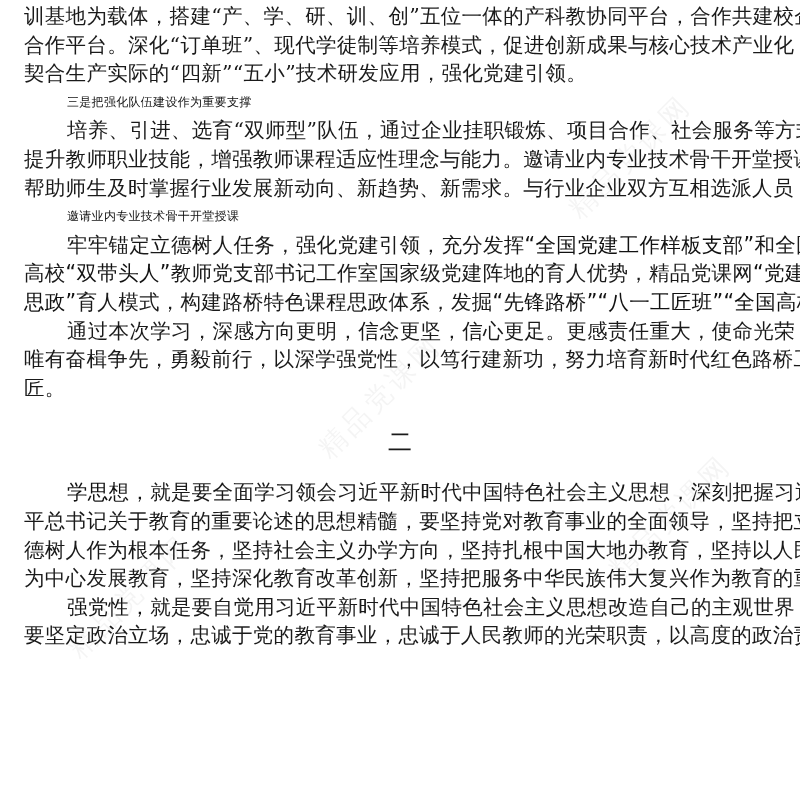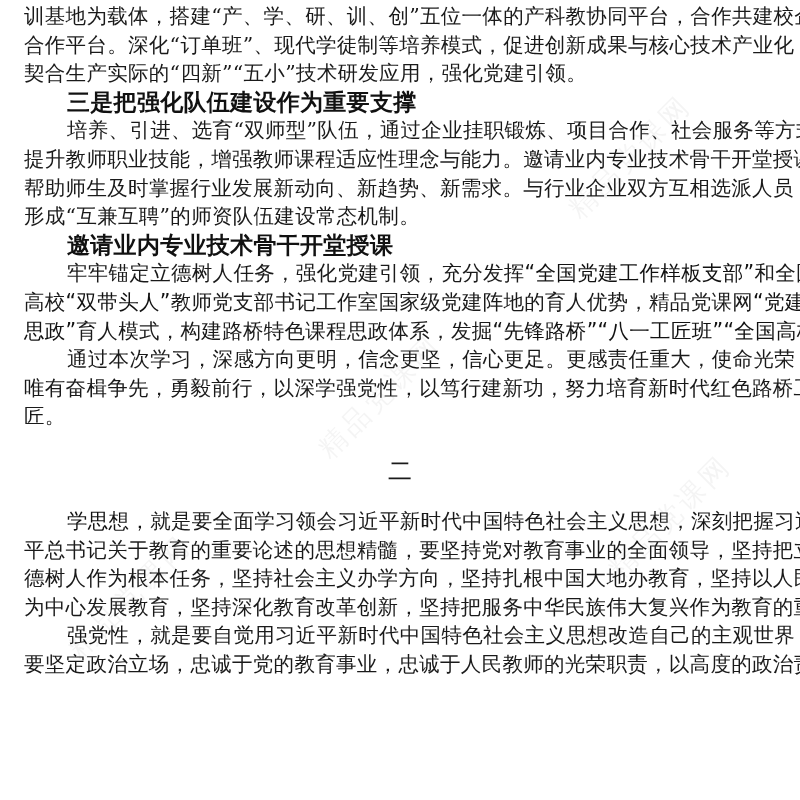--- a/index.html
+++ b/index.html
@@ -24,22 +24,22 @@
     .line {
       height: 28.6px;
       line-height: 28.6px;
       font-size: 20.5px;
       white-space: nowrap;
       letter-spacing: 0.3px;
     }
     .indent { padding-left: 43px; }
     .heading {
       font-family: "DejaVu Sans", "Liberation Sans", sans-serif;
-      font-weight: bold;
-      font-size: 23px;
+      font-weight: normal;
+      font-size: 12px;
       color: #111;
     }
     b, .bold {
       font-family: "DejaVu Sans", "Liberation Sans", sans-serif;
       font-weight: normal;
       color: #111;
     }
     .section-number {
       position: absolute;
       left: 0;
@@ -77,21 +77,20 @@
     <div class="line">合作平台。深化“订单班”、现代学徒制等培养模式，促进创新成果与核心技术产业化，</div>
     <div class="line">契合生产实际的“四新”“五小”技术研发应用，强化党建引领。</div>
   </div>
 
   <div class="line indent heading">三是把强化队伍建设作为重要支撑</div>
 
   <div>
     <div class="line indent">培养、引进、选育“双师型”队伍，通过企业挂职锻炼、项目合作、社会服务等方式</div>
     <div class="line">提升教师职业技能，增强教师课程适应性理念与能力。邀请业内专业技术骨干开堂授课，</div>
     <div class="line">帮助师生及时掌握行业发展新动向、新趋势、新需求。与行业企业双方互相选派人员，</div>
-    <div class="line">形成“互兼互聘”的师资队伍建设常态机制。</div>
   </div>
 
   <div class="line indent heading">邀请业内专业技术骨干开堂授课</div>
 
   <div>
     <div class="line indent">
       <span>牢牢锚定立德树人任务，强化党建引领，充分发挥</span><span class="bold">“全国党建工作样板支部”</span><span>和全国</span>
     </div>
     <div class="line">
       <span>高校</span><span class="bold">“双带头人”</span><span>教师党支部书记工作室国家级党建阵地的育人优势，精品党课网</span><span class="bold">“党建＋</span>

